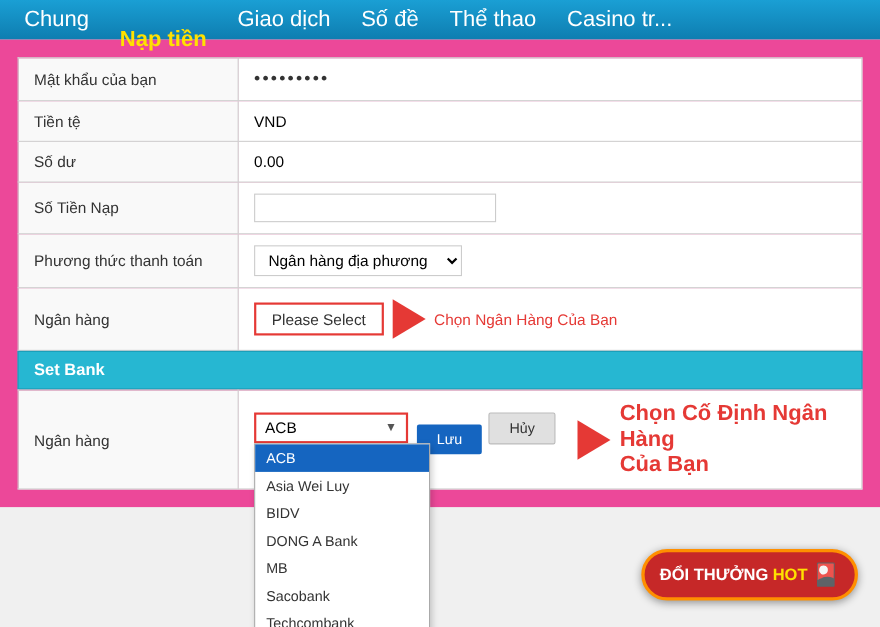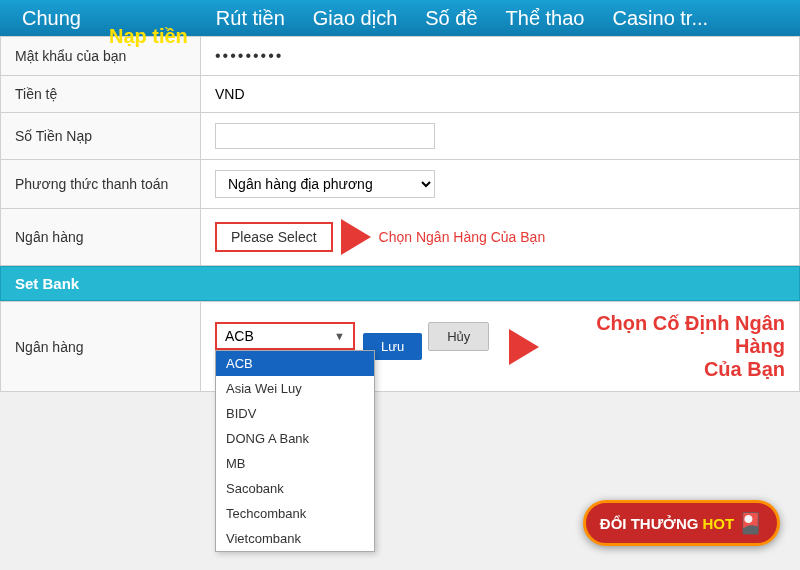--- a/index.html
+++ b/index.html
@@ -24,21 +24,21 @@
     }
     .nav-item.active {
       color: #ffe100;
       font-weight: bold;
       margin-top: 36px;
     }
 
     
     .main-content {
       background: #ec4899;
-      padding: 0;
+      padding: 16px;
     }
 
     
     .form-table {
       width: 100%;
       border-collapse: collapse;
     }
     .form-table tr td {
       border: 1px solid #d0d0d0;
       padding: 10px 14px;
@@ -65,21 +65,21 @@
       border: 1px solid #ccc;
       padding: 4px 8px;
       width: 220px;
       font-size: 14px;
     }
 
     
     .select-field {
       border: 1px solid #ccc;
       padding: 4px 8px;
-      width: 220px;
+      width: 189px;
       font-size: 14px;
       background: white;
       cursor: pointer;
     }
 
     
     .please-select-btn {
       border: 2px solid #e53935;
       color: #333;
       background: white;
@@ -166,21 +166,20 @@
       background: #1565c0;
       color: white;
     }
 
     
     .set-bank-annotation {
       display: flex;
       align-items: center;
       gap: 8px;
       padding-left: 10px;
-      text-align: right;
     }
 
     .annotation-text2 {
       color: #e53935;
       font-size: 20px;
       font-weight: bold;
     }
 
     .btn-luu {
       background: #1565c0;
@@ -234,37 +233,40 @@
       font-size: 11px;
       color: #555;
     }
   </style>
 </head>
 <body>
 
 <div class="navbar">
   <div class="nav-item">Chung</div>
   <div class="nav-item active">Nạp tiền</div>
-  <div class="nav-item">Rút tiền</div>
   <div class="nav-item">Giao dịch</div>
   <div class="nav-item">Số đề</div>
   <div class="nav-item">Thể thao</div>
   <div class="nav-item">Casino tr...</div>
 </div>
 
 <div class="main-content">
   <table class="form-table">
     <tbody>
         <tr>
       <td>Mật khẩu của bạn</td>
       <td><span class="password-dots">•••••••••</span></td>
     </tr>
     <tr>
       <td>Tiền tệ</td>
       <td>VND</td>
+    </tr>
+    <tr>
+      <td>Số dư</td>
+      <td>0.00</td>
     </tr>
     <tr>
       <td>Số Tiền Nạp</td>
       <td>
         <input class="input-field" type="text" value="" style="">
       </td>
     </tr>
     <tr>
       <td>Phương thức thanh toán</td>
       <td>

